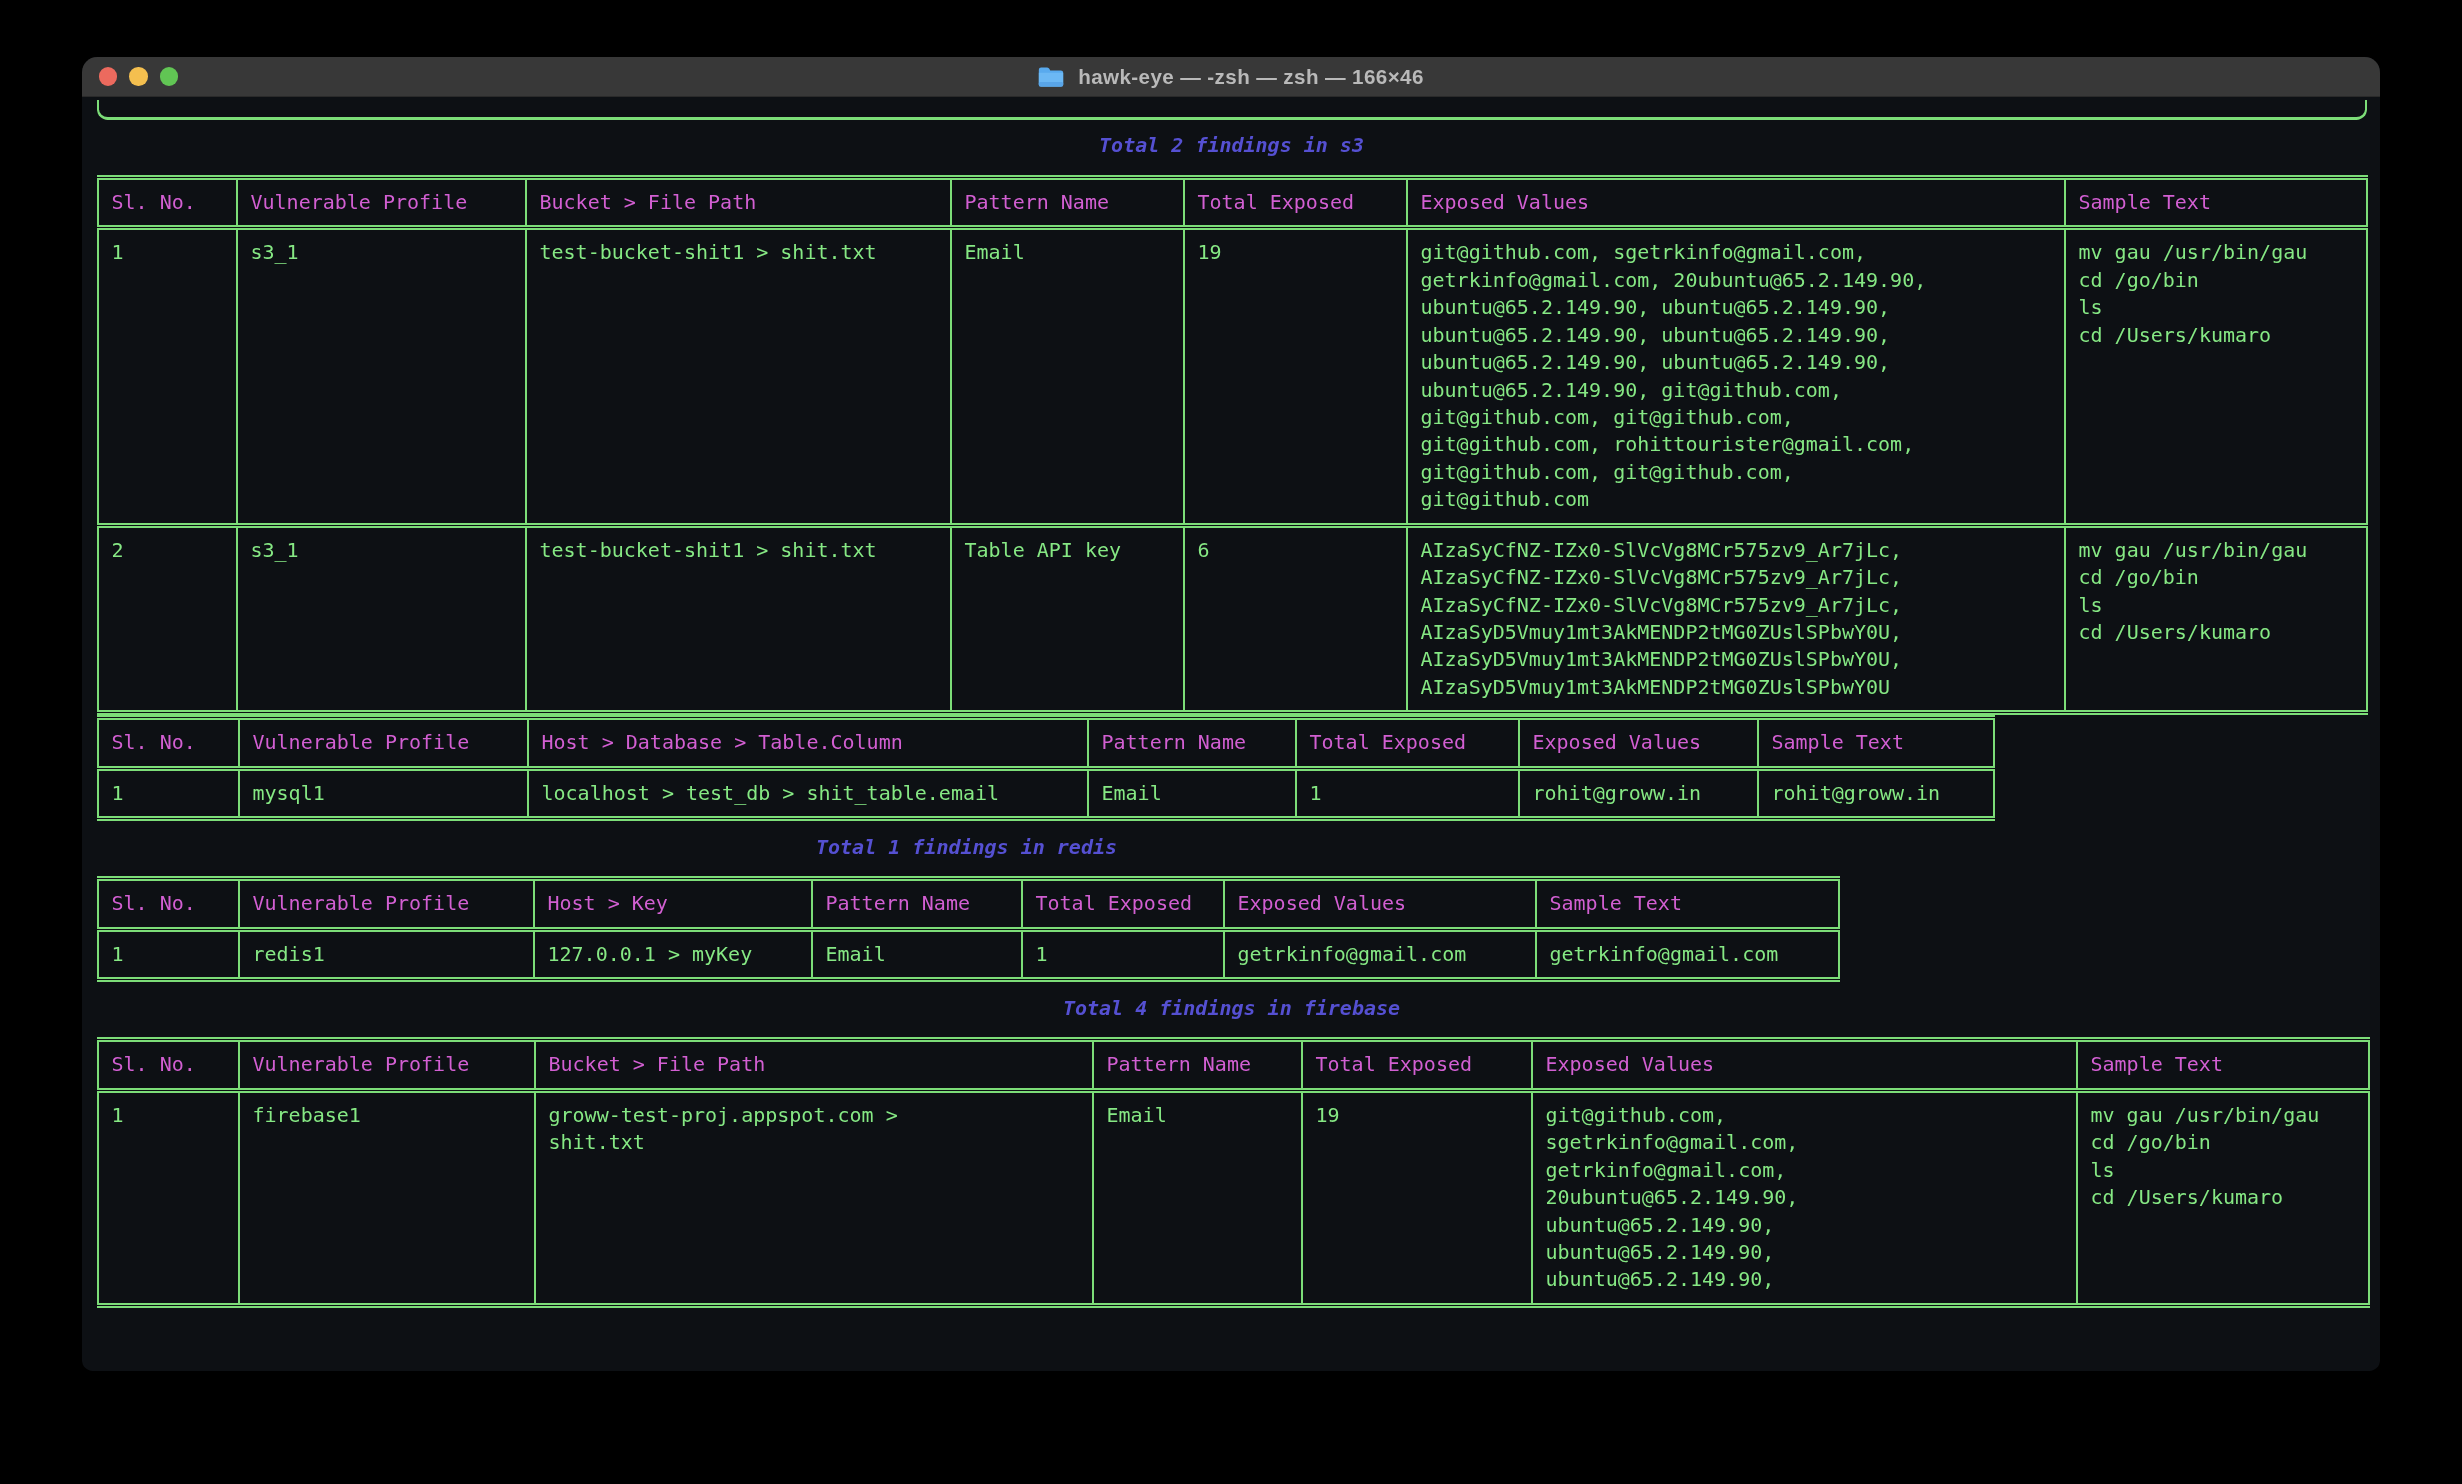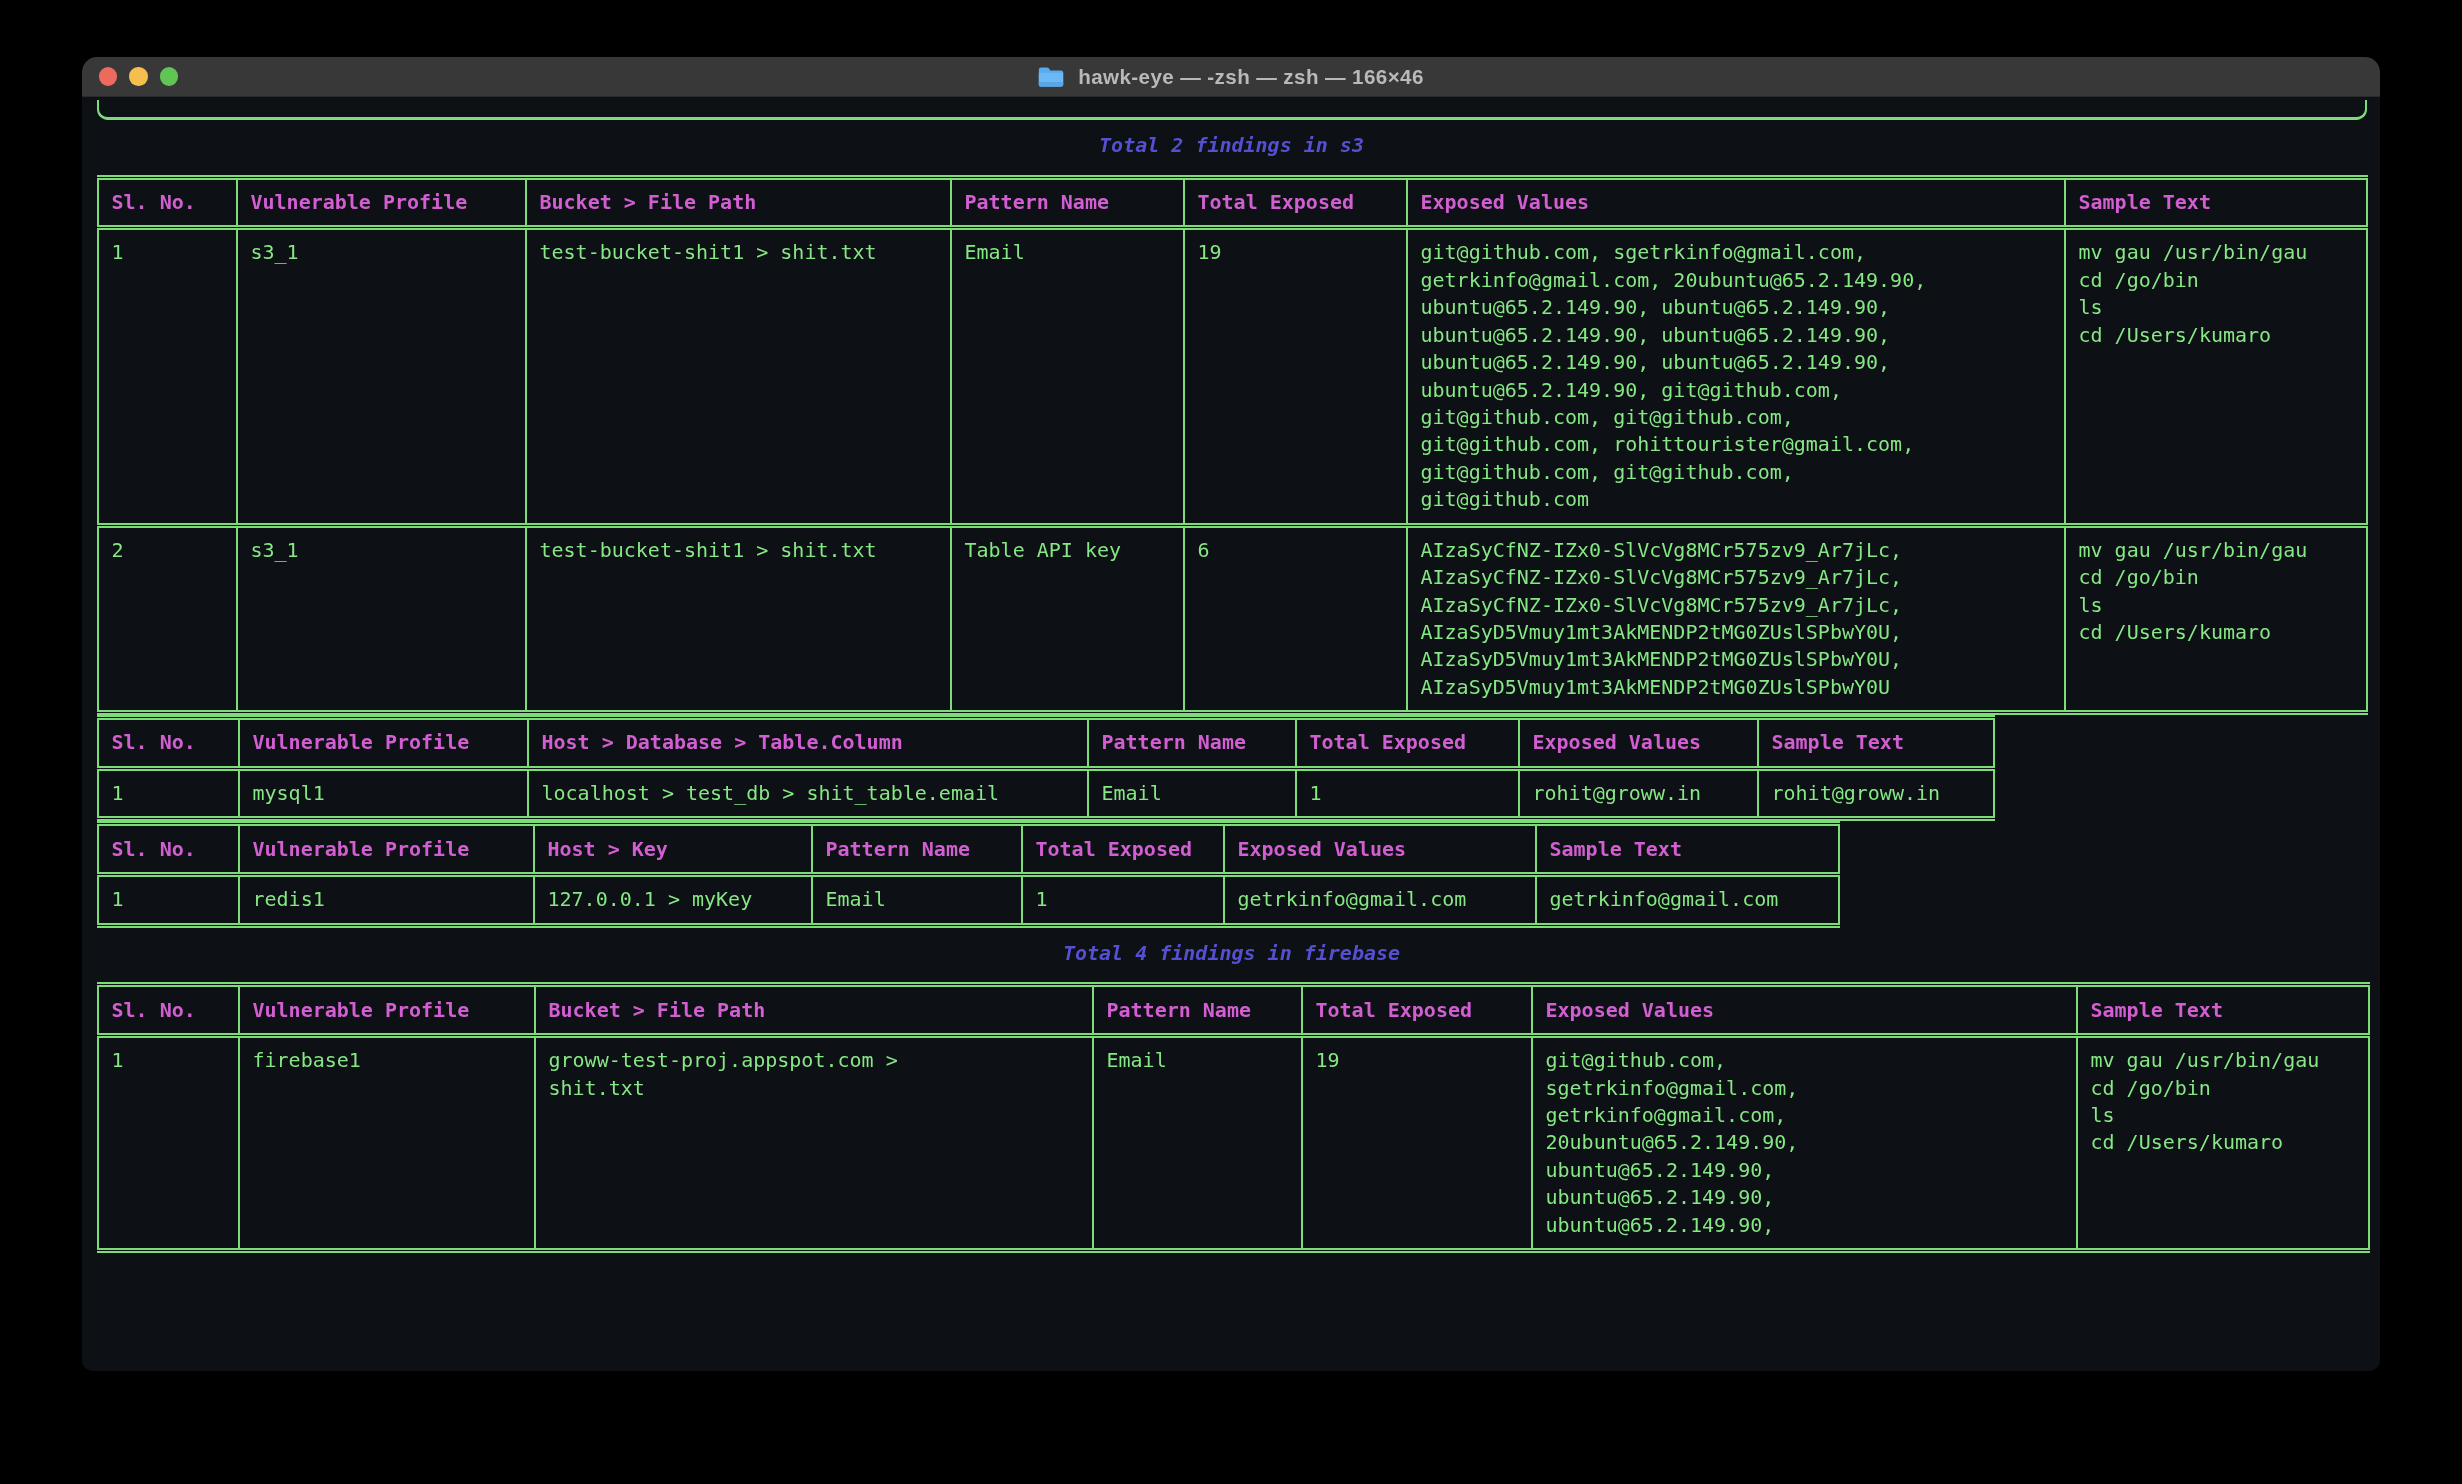--- a/index.html
+++ b/index.html
@@ -68,21 +68,21 @@
     border-right:2.3px solid var(--green);
     border-top:5.3px double var(--green);
     border-bottom:5.3px double var(--green);
     padding:9.1px 13px;
     vertical-align:top;
     text-align:left;
     white-space:pre;
     overflow:hidden;
     font-size:20px;line-height:27.4px;
   }
-  .findings th{color:var(--magenta);font-weight:bold;}
+  .findings th{color:var(--magenta);font-weight:normal;}
   .findings td{color:var(--green-text);font-weight:normal;}
 </style>
 </head>
 <body>
 
 <div class="window">
 
   <div class="titlebar">
     <div class="traffic">
       <div class="light red"></div>
@@ -199,20 +199,21 @@
             <td>Email</td>
             <td>1</td>
             <td>rohit@groww.in</td>
             <td>rohit@groww.in</td>
           </tr>
         </tbody>
       </table>
     </div>
 
     <div class="section" style="width:1740px">
+      <div class="section-title">Total 1 findings in redis</div>
       <table class="findings" style="width:1740px">
         <colgroup>
           <col style="width:141px">
             <col style="width:295px">
             <col style="width:278px">
             <col style="width:210px">
             <col style="width:202px">
             <col style="width:312px">
             <col style="width:303px">
         </colgroup>

